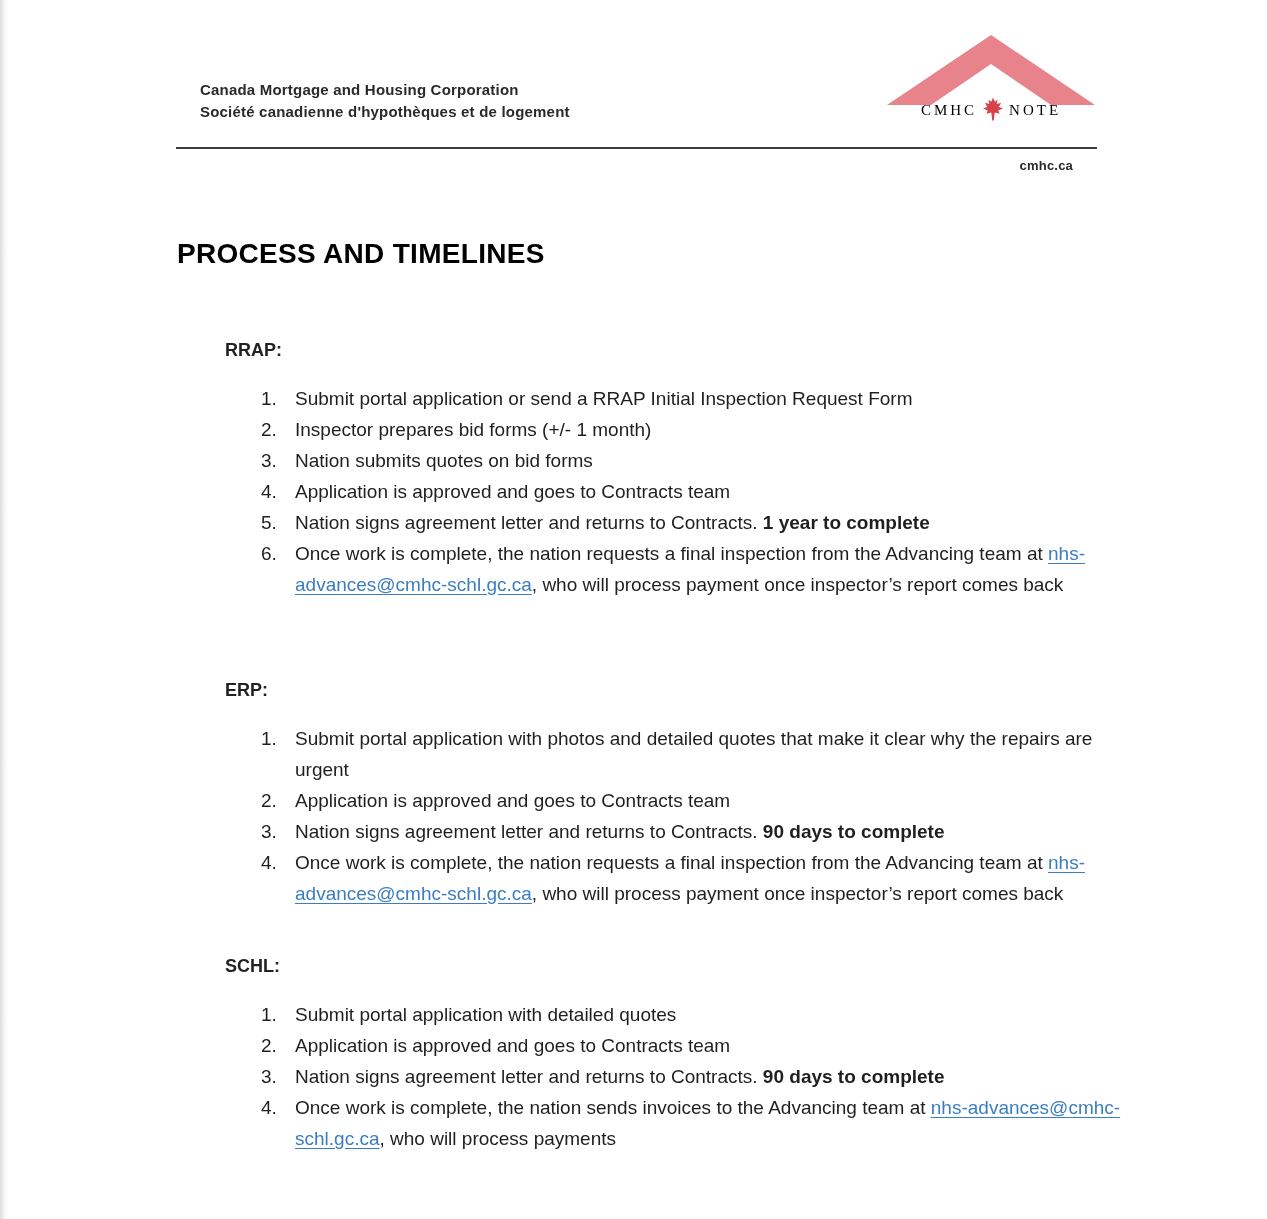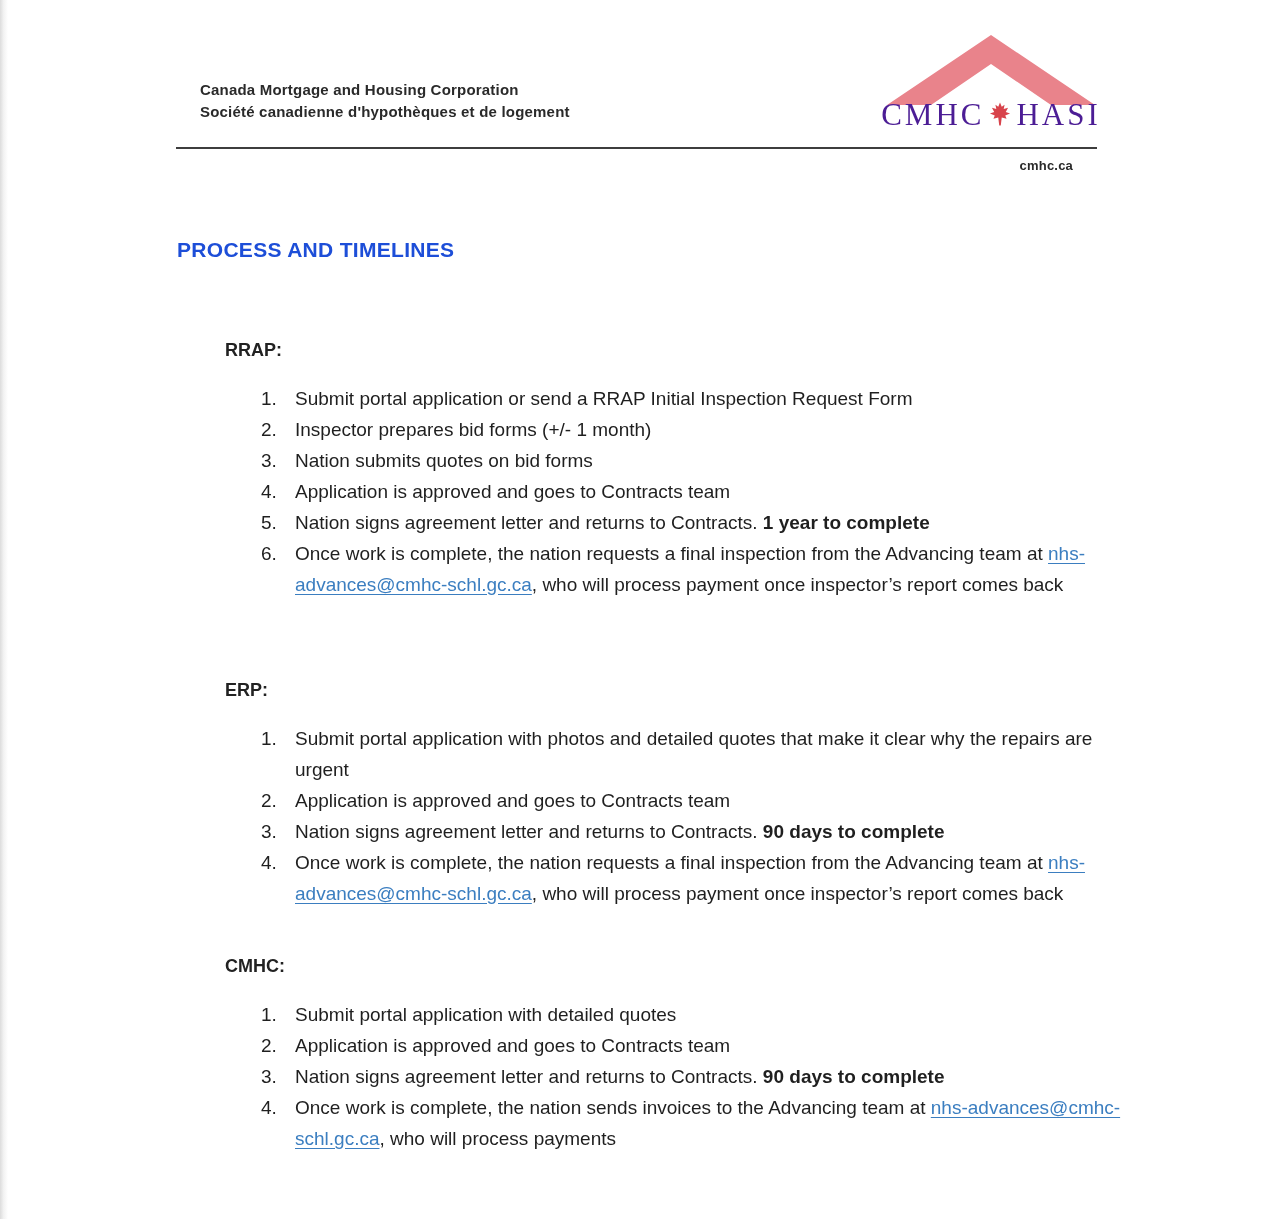--- a/index.html
+++ b/index.html
@@ -21,36 +21,36 @@
     position:absolute;left:200px;top:79px;
     font-size:15px;font-weight:600;line-height:22px;
     letter-spacing:.2px;color:#2a2a2a;
   }
   .logo{position:absolute;left:885px;top:33px;width:212px;}
   .logo .roof{display:block;width:212px;height:75px;}
   .logo-text{
     margin-top:-11px;
     display:flex;align-items:center;justify-content:center;
     font-family:"Liberation Serif", serif;
-    font-size:31px;letter-spacing:3px;color:#4c1d95;font-weight:500;text-align:right;
+    font-size:15px;letter-spacing:3px;color:#000000;font-weight:500;text-align:right;
   }
   .logo-text .leaf{width:22px;height:24px;margin:0 5px 2px 5px;flex:none;}
   .divider{
     position:absolute;left:176px;top:147px;width:921px;height:2px;
     background:#3d3d3d;border:none;
   }
   .site{
     position:absolute;top:158px;left:947px;width:126px;
     text-align:right;font-size:13px;font-weight:700;color:#2a2a2a;
     letter-spacing:.2px;
   }
   
   .doc-title{
     position:absolute;left:177px;top:238px;
-    font-size:21px;font-weight:700;letter-spacing:.3px;color:#1d4ed8;
+    font-size:28px;font-weight:700;letter-spacing:.3px;color:#000000;
   }
   .section{position:absolute;left:177px;width:920px;margin-left:48px;}
   .sec-rrap{top:340px;}
   .sec-erp{top:680px;}
   .sec-hasi{top:956px;}
   .sec-heading{font-size:18px;font-weight:700;color:#222;margin:0 0 22px 0;}
   ol.steps{list-style:none;margin:0;padding:0 0 0 36px;}
   ol.steps li{
     display:flex;align-items:flex-start;
     font-size:19px;line-height:31px;color:#1f1f1f;
@@ -77,21 +77,21 @@
 
   <div class="logo">
     <svg class="roof" viewBox="0 0 212 75" aria-hidden="true">
       <polygon points="2,72 106,2 210,72 166,72 106,31 46,72" fill="#E9838B"></polygon>
     </svg>
     <div class="logo-text">
       <span>CMHC</span>
       <svg class="leaf" viewBox="0 0 20 22" aria-hidden="true">
         <path d="M10 0.5 L11.6 4.3 L14.2 2.6 L13.4 6.4 L17.4 5.3 L15.3 9.1 L19.2 10.6 L14.8 12.3 L16 15.4 L11.6 14.1 L10.7 21.5 L9.3 21.5 L8.4 14.1 L4 15.4 L5.2 12.3 L0.8 10.6 L4.7 9.1 L2.6 5.3 L6.6 6.4 L5.8 2.6 L8.4 4.3 Z" fill="#D8434B"></path>
       </svg>
-      <span>HASI</span>
+      <span>NOTE</span>
     </div>
   </div>
 
   <div class="divider"></div>
   <div class="site">cmhc.ca</div>
 
   <div class="doc-title">PROCESS AND TIMELINES</div>
 
   <div class="section sec-rrap">
     <h2 class="sec-heading">RRAP:</h2>
@@ -140,21 +140,21 @@
         <span class="body"><span>Nation signs agreement letter and returns to Contracts. </span><strong>90 days to complete</strong></span>
       </li>
       <li>
         <span class="num">4.</span>
         <span class="body"><span>Once work is complete, the nation requests a final inspection from the Advancing team at </span><a class="email">nhs-advances@cmhc-schl.gc.ca</a><span>, who will process payment once inspector’s report comes back</span></span>
       </li>
     </ol>
   </div>
 
   <div class="section sec-hasi">
-    <h2 class="sec-heading">CMHC:</h2>
+    <h2 class="sec-heading">SCHL:</h2>
     <ol class="steps">
       <li>
         <span class="num">1.</span>
         <span class="body">Submit portal application with detailed quotes</span>
       </li>
       <li>
         <span class="num">2.</span>
         <span class="body">Application is approved and goes to Contracts team</span>
       </li>
       <li>

